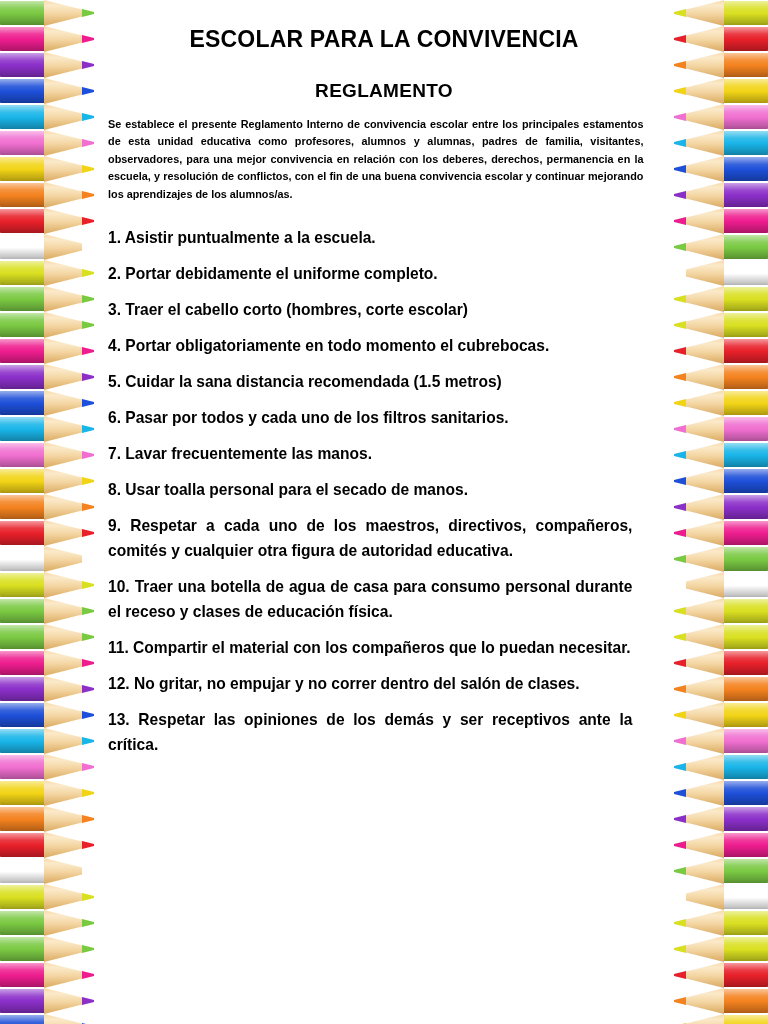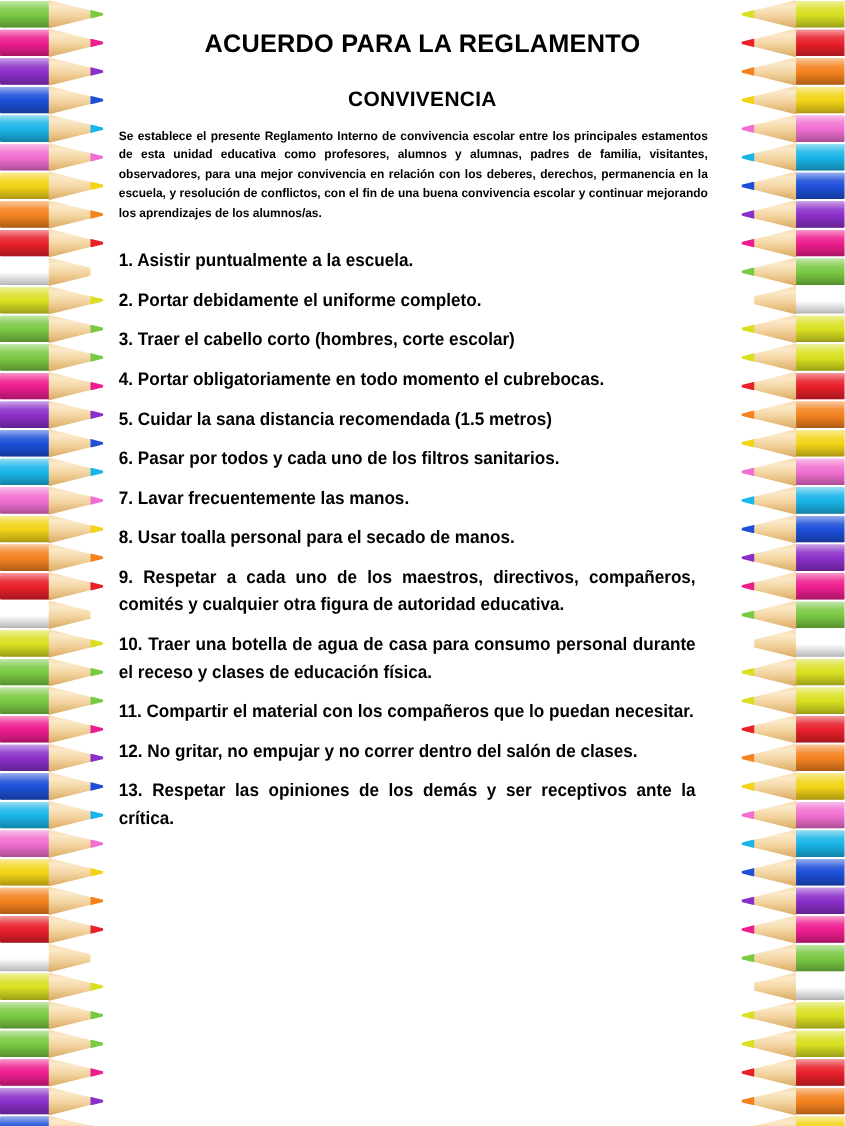--- a/index.html
+++ b/index.html
@@ -575,24 +575,24 @@
       <div class="pencil" style="top: 1014px;">
         <div class="barrel" style="background: rgb(242, 212, 23);"></div>
         <div class="wood"></div>
         <div class="lead" style="background: rgb(242, 212, 23);"></div>
       </div>
     </div>
 
   <div class="content">
 
     <h1 class="doc-title">
-      <span>ACUERDO PARA LA REGLAMENTO</span>
+      <span>ESCOLAR PARA LA CONVIVENCIA</span>
     </h1>
 
-    <h2 class="subtitle">CONVIVENCIA</h2>
+    <h2 class="subtitle">REGLAMENTO</h2>
 
     <p class="intro">Se establece el presente Reglamento Interno de convivencia escolar entre los principales estamentos de esta unidad educativa como profesores, alumnos y alumnas, padres de familia, visitantes, observadores, para una mejor convivencia en relación con los deberes, derechos, permanencia en la escuela, y resolución de conflictos, con el fin de una buena convivencia escolar y continuar mejorando los aprendizajes de los alumnos/as.</p>
 
     <ol class="rules" id="rules-list">
         <li class="rule single">1. Asistir puntualmente a la escuela.</li>
         <li class="rule single">2. Portar debidamente el uniforme completo.</li>
         <li class="rule single">3. Traer el cabello corto (hombres, corte escolar)</li>
         <li class="rule">4. Portar obligatoriamente en todo momento el cubrebocas.</li>
         <li class="rule single">5. Cuidar la sana distancia recomendada (1.5 metros)</li>
         <li class="rule single">6. Pasar por todos y cada uno de los filtros sanitarios.</li>

